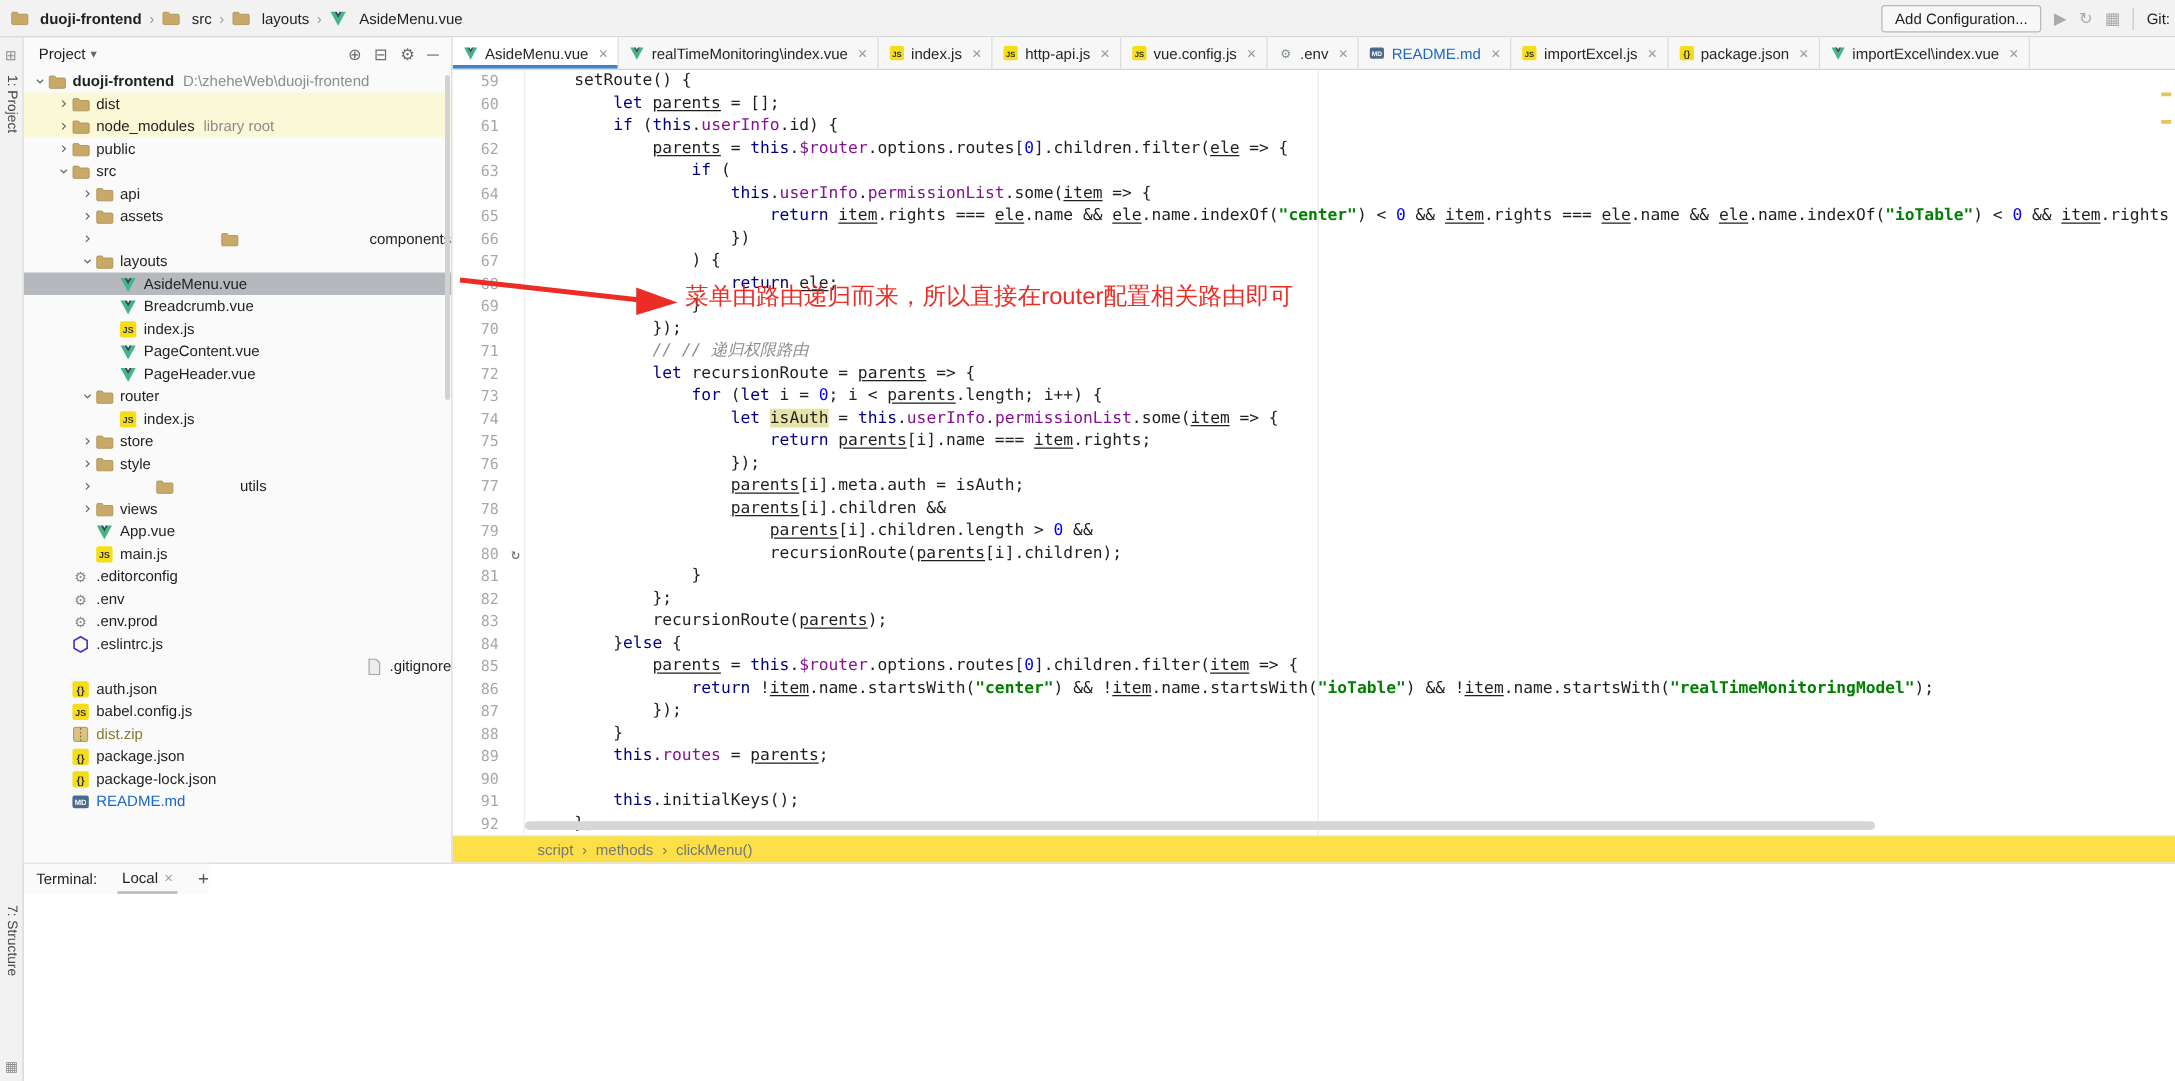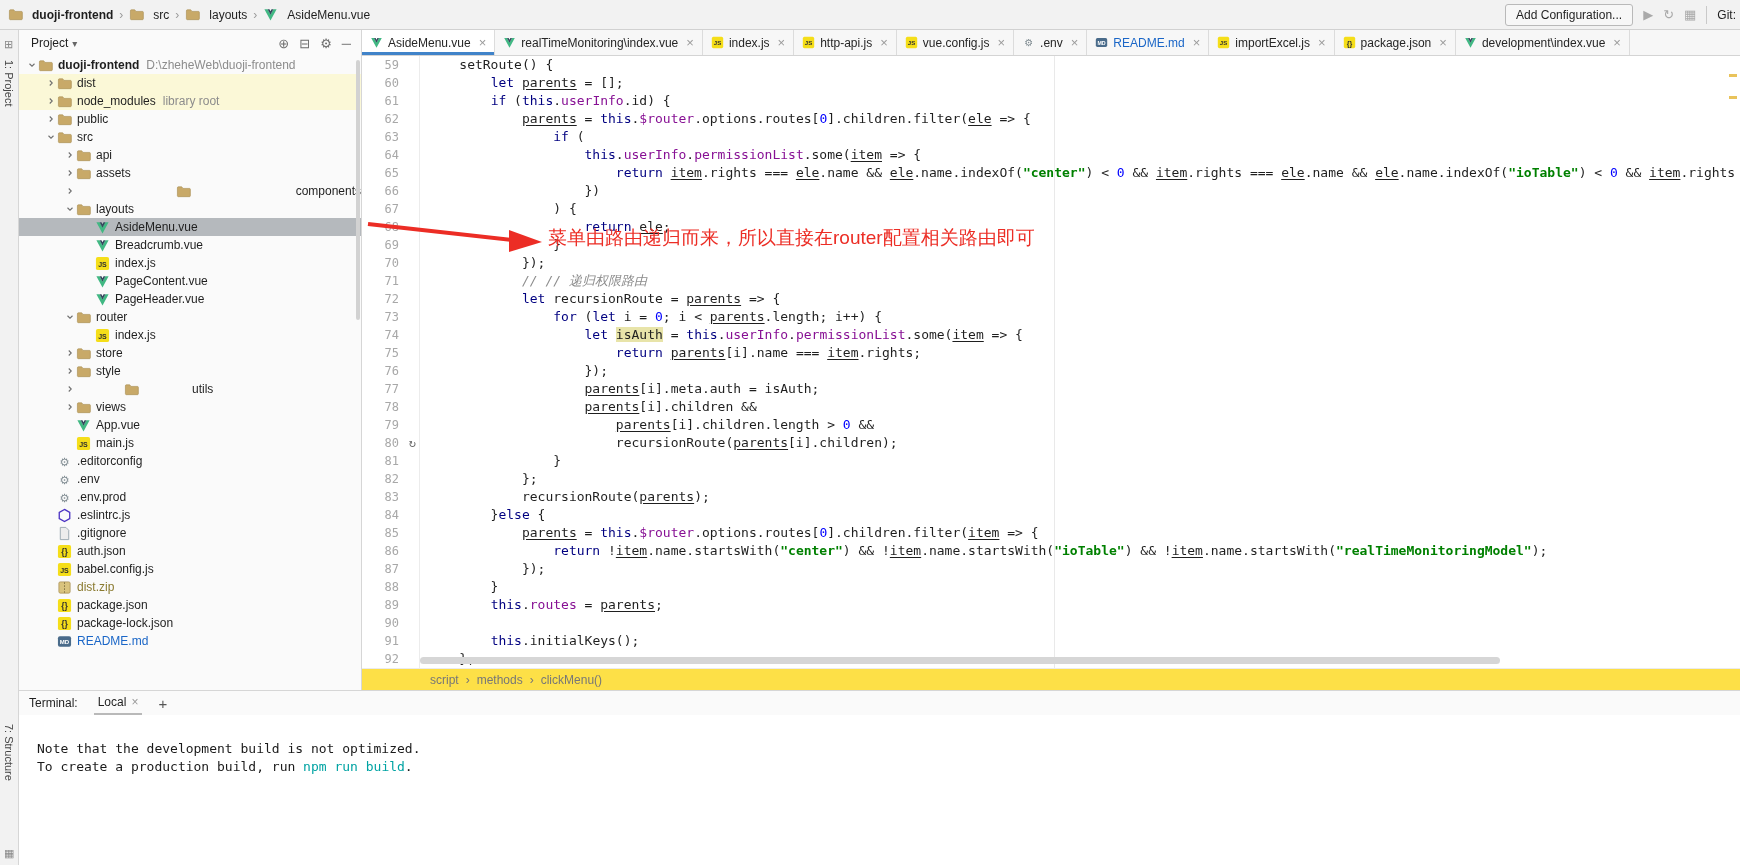--- a/index.html
+++ b/index.html
@@ -80,21 +80,21 @@
   .hscroll{position:absolute;left:58px;right:240px;bottom:4px;height:7px;background:#D6D6D6;border-radius:4px}
   .stripe-mark{position:absolute;right:3px;width:8px;height:3px;background:#E9C35B}
   .anno-svg{position:absolute;left:0;top:0;pointer-events:none}
   .anno-text{position:absolute;left:186px;top:173px;color:#EC2D25;
              font-family:"Liberation Sans",sans-serif;font-size:19px;white-space:nowrap}
   .crumbs{height:22px;flex:0 0 22px;border-top:1px solid #EBEBEB;display:flex;align-items:center;
           padding-left:68px;gap:7px;color:#777;font-size:12px;background:#fde047}
 
   
   .terminal{height:175px;flex:0 0 175px;border-top:1px solid #D6D6D6;background:#FFF;
-            display:flex;flex-direction:column}
+            display:flex;flex-direction:row}
   .t-head{height:24px;flex:0 0 24px;display:flex;align-items:center;gap:16px;padding-left:10px;background:#FAFAFA}
   .t-tab{display:flex;align-items:center;gap:5px;border-bottom:2px solid #B9B9B9;padding:0 4px;height:100%}
   .t-x{color:#9A9A9A}
   .t-plus{color:#555;font-size:15px}
   .t-body{flex:1;font-family:"DejaVu Sans Mono","Liberation Mono",monospace;font-size:13px;
           line-height:18px;padding:25px 0 0 18px;color:#1A1A1A;white-space:pre}
   .t-cmd{color:#00A3A3}
 </style>
 </head>
 <body>
@@ -468,21 +468,21 @@
               </div>
               <div class="trow" style="padding-left: 25px;">
                 <span class="chev"></span>
                 <span class="ic">
                   <svg viewBox="0 0 16 16">
                     <path d="M8 1.5l5.6 3.2v6.6L8 14.5 2.4 11.3V4.7z" fill="none" stroke="#4B32C3" stroke-width="1.4"></path>
                   </svg>
                 </span>
                 <span class="tlabel">.eslintrc.js</span>
               </div>
-              <div class="trow" style="padding-left: 25px;">
+              <div class="trow" style="padding-left: 25px; justify-content: flex-end;">
                 <span class="chev"></span>
                 <span class="ic">
                   <svg viewBox="0 0 16 16">
                     <path d="M3.5 1.5h6l3 3v10h-9z" fill="#EDEDED" stroke="#9AA7B0"></path>
                   </svg>
                 </span>
                 <span class="tlabel">.gitignore</span>
               </div>
               <div class="trow" style="padding-left: 25px;">
                 <span class="chev"></span>
@@ -639,21 +639,21 @@
                 <span>package.json</span>
                 <span class="tab-x">×</span>
               </div>
               <div class="tab">
                 <span class="ic">
                   <svg viewBox="0 0 16 16">
                     <path d="M1.5 2.5h3.4L8 8l3.1-5.5h3.4L8 14.5z" fill="#41B883"></path>
                     <path d="M4.9 2.5h2L8 4.6 9.1 2.5h2L8 8.2z" fill="#35495E"></path>
                   </svg>
                 </span>
-                <span>development\index.vue</span>
+                <span>importExcel\index.vue</span>
                 <span class="tab-x">×</span>
               </div>
             </div>
           <div class="editor">
             <div class="gutter">
                 <div class="gline"><span>59</span></div>
                 <div class="gline"><span>60</span></div>
                 <div class="gline"><span>61</span></div>
                 <div class="gline"><span>62</span></div>
                 <div class="gline"><span>63</span></div>
@@ -711,17 +711,16 @@
 
       <section class="terminal">
         <div class="t-head">
           <span>Terminal:</span>
           <span class="t-tab">
             <span>Local</span>
             <span class="t-x">×</span>
           </span>
           <span class="t-plus">+</span>
         </div>
-        <div class="t-body"><div><span>Note that the development build is not optimized.</span></div><div><span>To create a production build, run </span><span class="t-cmd">npm run build</span><span>.</span></div></div>
       </section>
     </div>
   </div>
 </div>
 
 </body></html>

